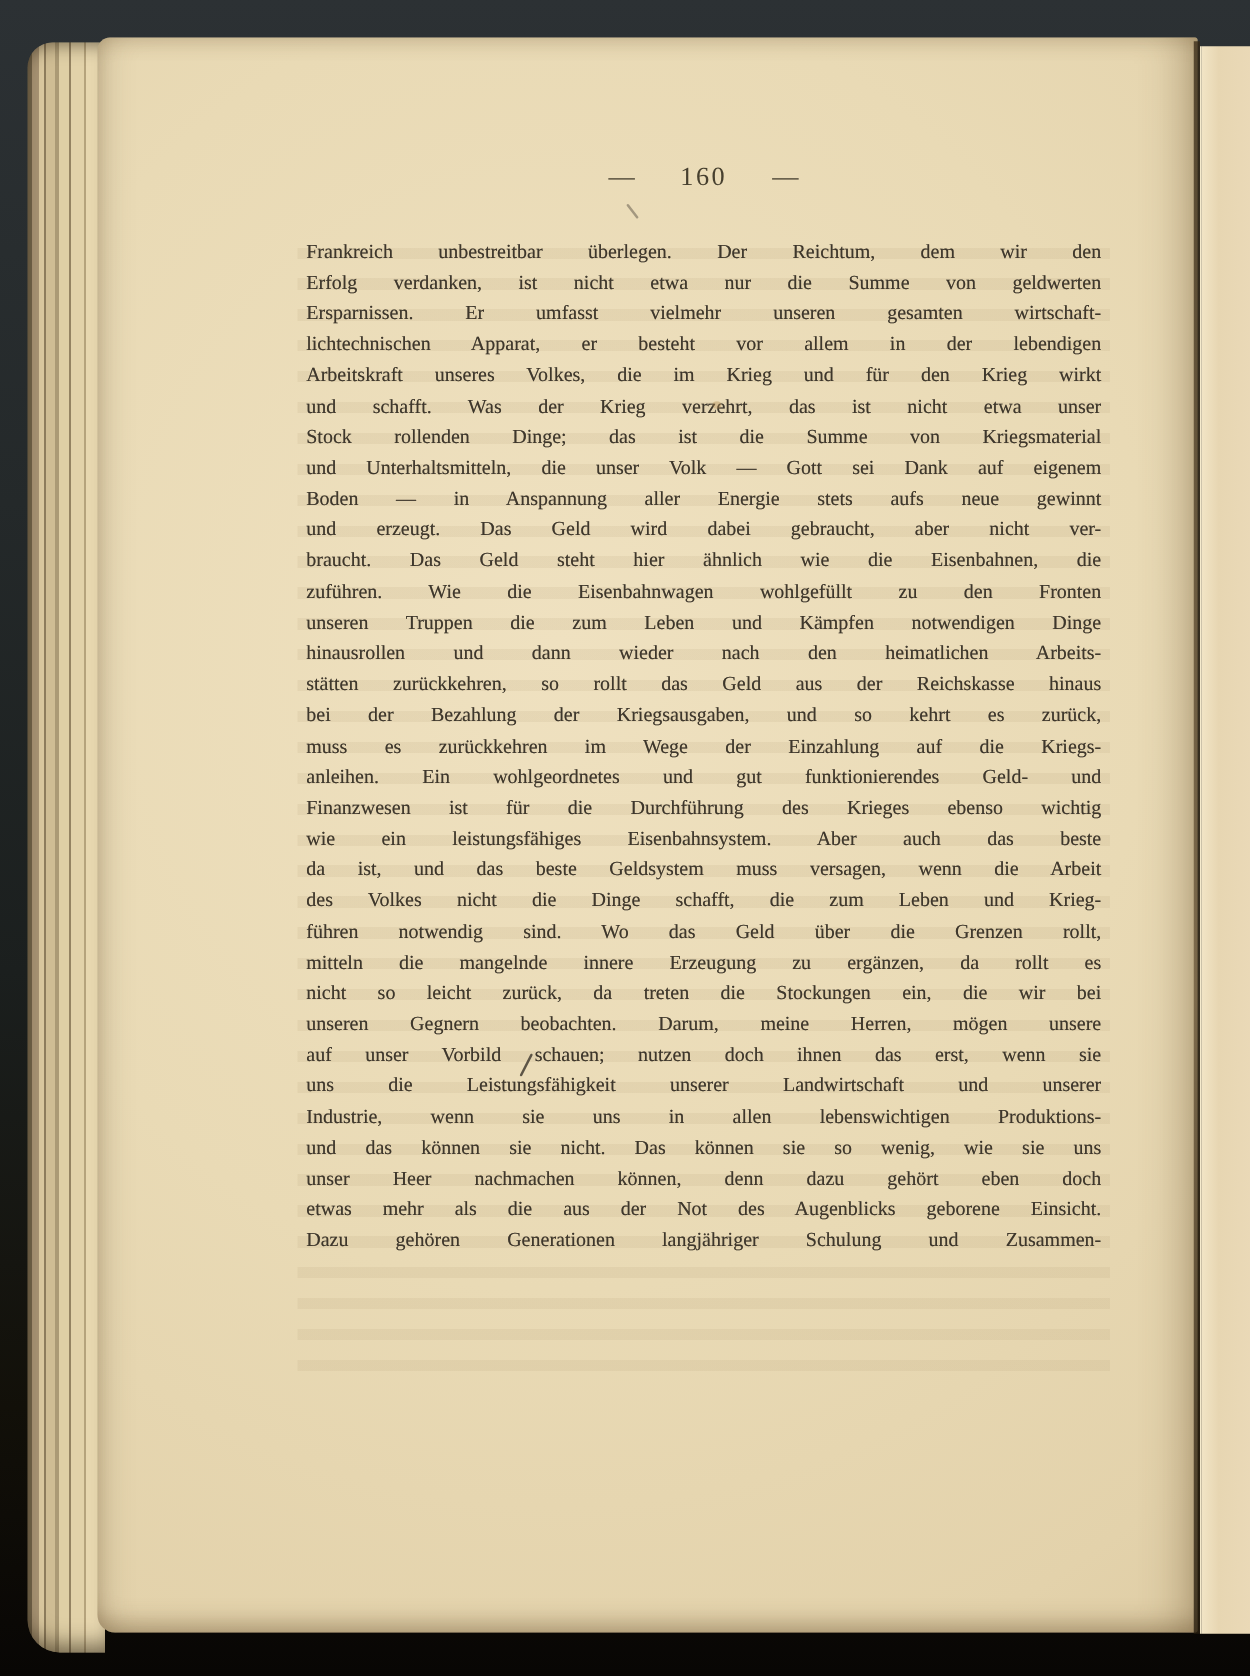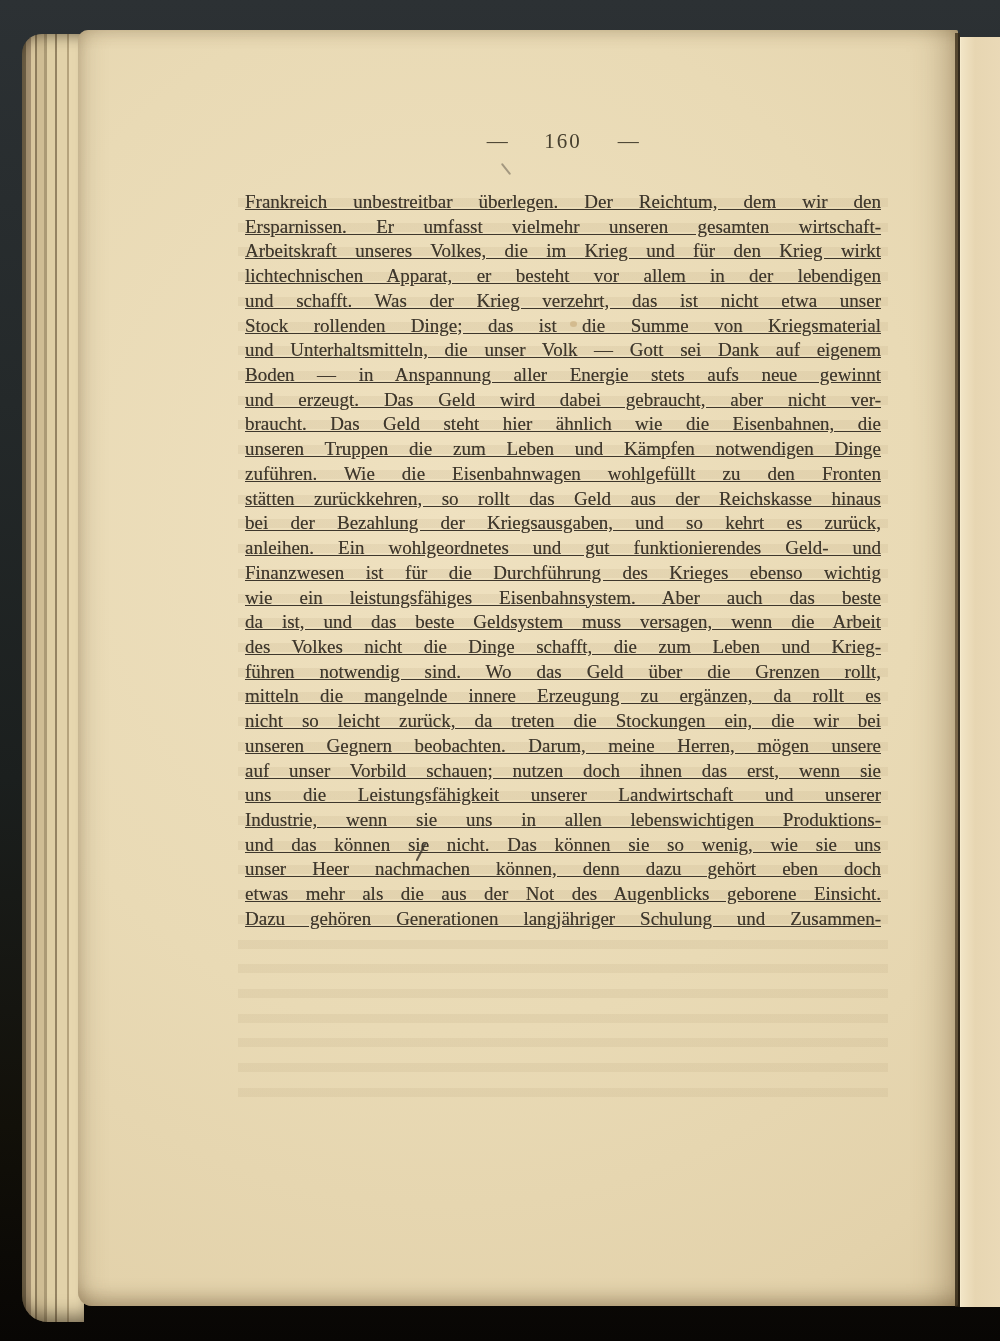--- a/index.html
+++ b/index.html
@@ -59,25 +59,24 @@
     left: 167px; top: 99px; width: 636px;
     text-align: center;
     font-size: 21px;
     color: #47402f;
     letter-spacing: 0.5px;
   }
   .running-head .page-num { margin: 17px 36px; letter-spacing: 2px; }
   .text-block {
     position: absolute;
     left: 167px; top: 160px; width: 636px;
-    font-size: 19px;
+    font-size: 16px;
     line-height: 24.72px;
     color: #3e372c;
     text-shadow: 0 0 0.5px rgba(62,55,44,0.55);
-    text-decoration: underline;
   }
   .text-block .line {
     text-align: justify;
     text-align-last: justify;
     height: 24.72px;
     overflow: visible;
     white-space: nowrap;
   }
   
   .gutter {
@@ -113,33 +112,36 @@
 
   <div class="page">
     <div class="show-through"></div>
 
     <div class="running-head">
       <span>—</span><span class="page-num">160</span><span>—</span>
     </div>
 
     <div class="text-block">
         <div class="line">Frankreich unbestreitbar überlegen. Der Reichtum, dem wir den</div>
+        <div class="line">Erfolg verdanken, ist nicht etwa nur die Summe von geldwerten</div>
         <div class="line">Ersparnissen. Er umfasst vielmehr unseren gesamten wirtschaft-</div>
+        <div class="line">lichtechnischen Apparat, er besteht vor allem in der lebendigen</div>
         <div class="line">Arbeitskraft unseres Volkes, die im Krieg und für den Krieg wirkt</div>
-        <div class="line">lichtechnischen Apparat, er besteht vor allem in der lebendigen</div>
         <div class="line">und schafft. Was der Krieg verzehrt, das ist nicht etwa unser</div>
         <div class="line">Stock rollenden Dinge; das ist die Summe von Kriegsmaterial</div>
         <div class="line">und Unterhaltsmitteln, die unser Volk — Gott sei Dank auf eigenem</div>
         <div class="line">Boden — in Anspannung aller Energie stets aufs neue gewinnt</div>
         <div class="line">und erzeugt. Das Geld wird dabei gebraucht, aber nicht ver-</div>
         <div class="line">braucht. Das Geld steht hier ähnlich wie die Eisenbahnen, die</div>
+        <div class="line">zuführen. Wie die Eisenbahnwagen wohlgefüllt zu den Fronten</div>
         <div class="line">unseren Truppen die zum Leben und Kämpfen notwendigen Dinge</div>
-        <div class="line">zuführen. Wie die Eisenbahnwagen wohlgefüllt zu den Fronten</div>
+        <div class="line">hinausrollen und dann wieder nach den heimatlichen Arbeits-</div>
         <div class="line">stätten zurückkehren, so rollt das Geld aus der Reichskasse hinaus</div>
         <div class="line">bei der Bezahlung der Kriegsausgaben, und so kehrt es zurück,</div>
+        <div class="line">muss es zurückkehren im Wege der Einzahlung auf die Kriegs-</div>
         <div class="line">anleihen. Ein wohlgeordnetes und gut funktionierendes Geld- und</div>
         <div class="line">Finanzwesen ist für die Durchführung des Krieges ebenso wichtig</div>
         <div class="line">wie ein leistungsfähiges Eisenbahnsystem. Aber auch das beste</div>
         <div class="line">da ist, und das beste Geldsystem muss versagen, wenn die Arbeit</div>
         <div class="line">des Volkes nicht die Dinge schafft, die zum Leben und Krieg-</div>
         <div class="line">führen notwendig sind. Wo das Geld über die Grenzen rollt,</div>
         <div class="line">mitteln die mangelnde innere Erzeugung zu ergänzen, da rollt es</div>
         <div class="line">nicht so leicht zurück, da treten die Stockungen ein, die wir bei</div>
         <div class="line">unseren Gegnern beobachten. Darum, meine Herren, mögen unsere</div>
         <div class="line">auf unser Vorbild schauen; nutzen doch ihnen das erst, wenn sie</div>

